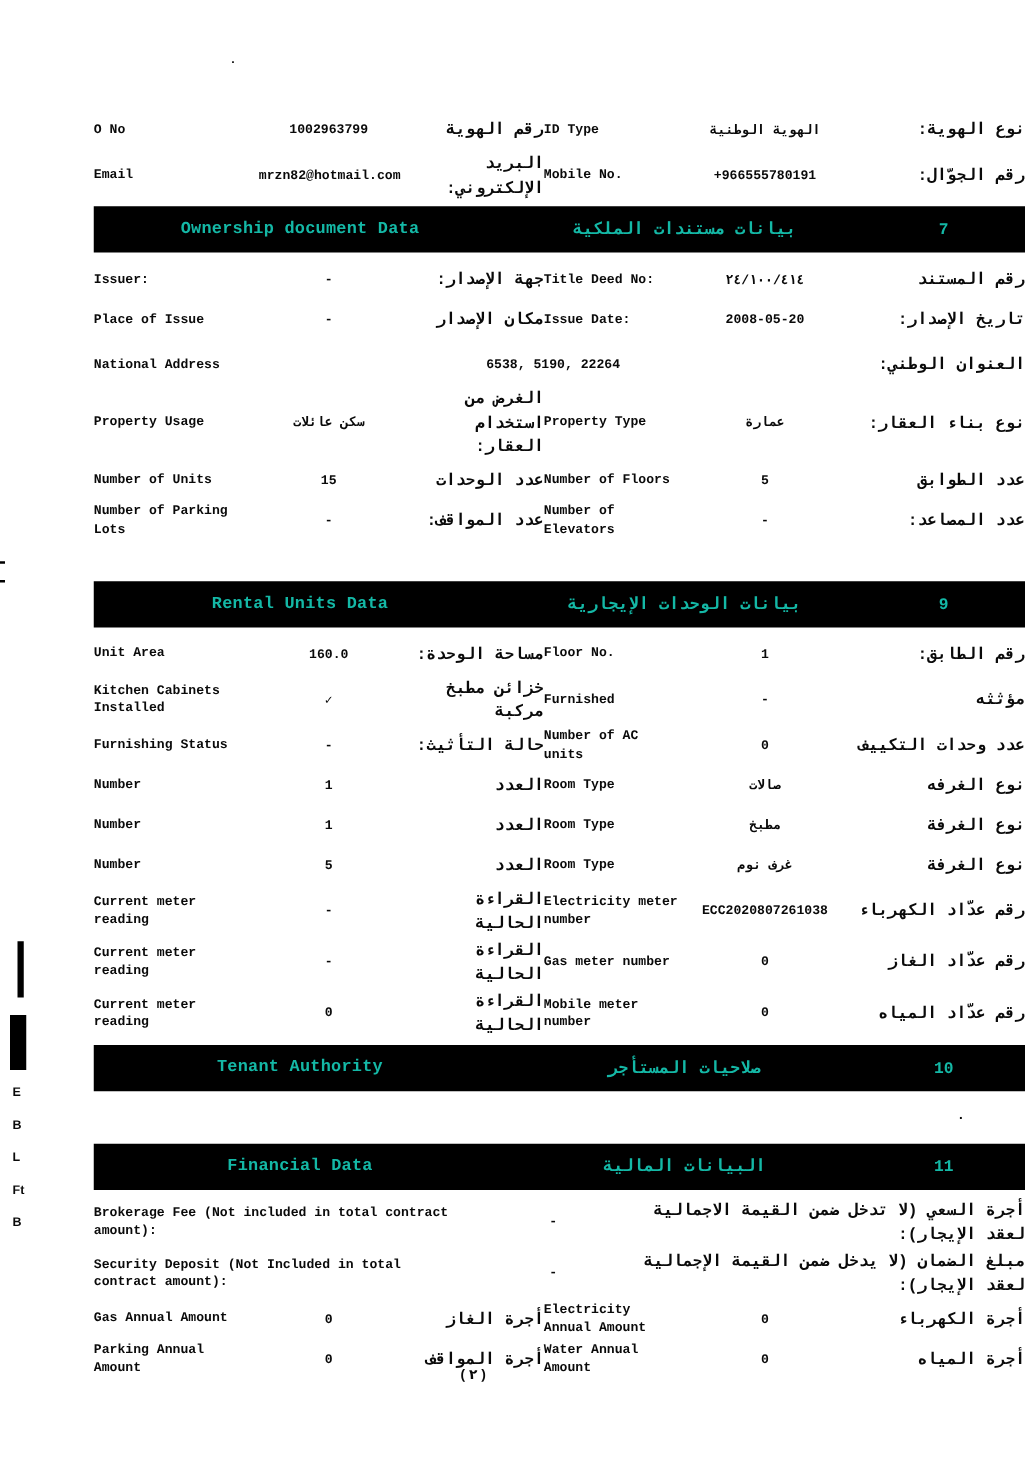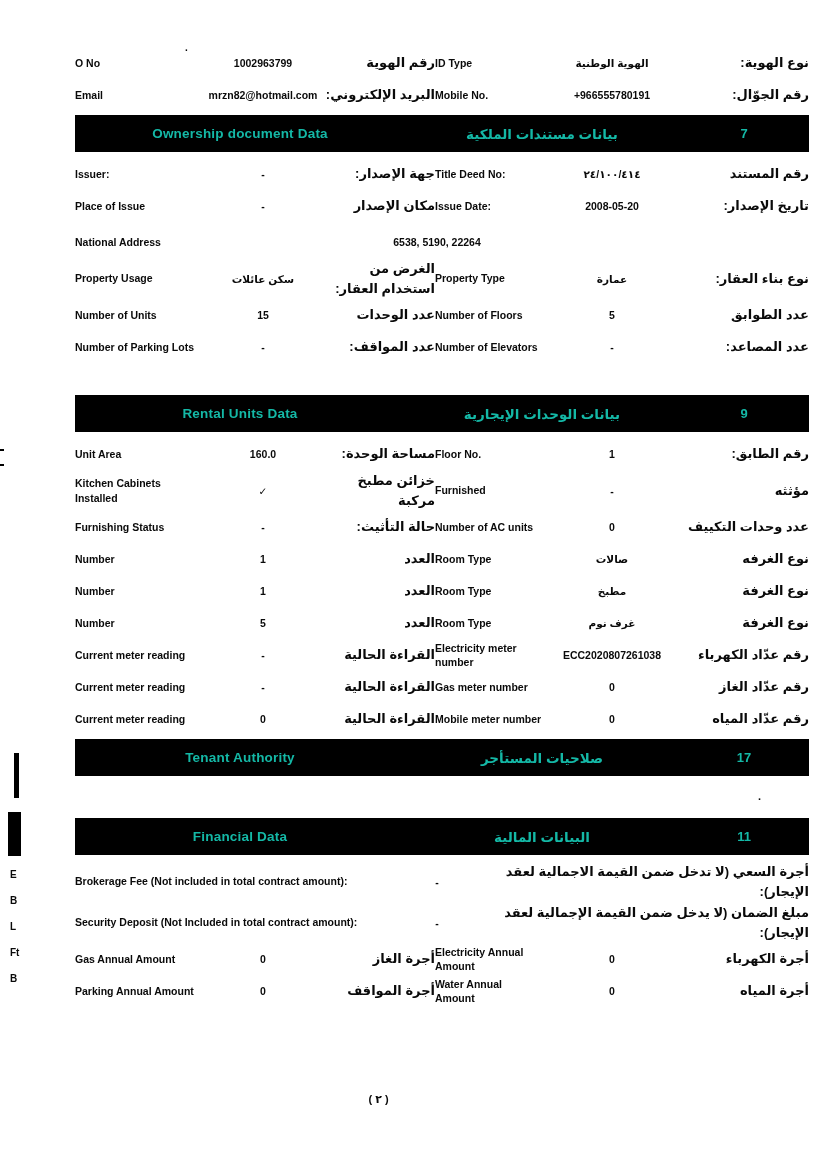--- a/index.html
+++ b/index.html
@@ -1,21 +1,21 @@
 <!DOCTYPE html>
 <html><head>
 <meta charset="utf-8">
 <style>
   html,body{margin:0;padding:0;}
   body{
     width:827px;height:1169px;background:#ffffff;color:#0a0a0a;
     font-family:"Liberation Sans","DejaVu Sans",sans-serif;
     position:relative;overflow:hidden;
   }
-  .content{position:absolute;left:75px;right:18px;top:0;padding-top:47px;}
+  .content{position:absolute;left:75px;right:7px;top:0;padding-top:88px;font-family:Liberation Mono, monospace;}
   
   .section-bar{
     background:#000;color:#14b8a6;height:37px;margin:0 0 6px 0;
     display:grid;grid-template-columns:330px 1fr 130px;align-items:center;
     font-weight:bold;
   }
   .bar-en{text-align:center;font-size:13.5px;letter-spacing:.2px;}
   .bar-ar{text-align:center;direction:rtl;font-size:13.5px;}
   .bar-num{text-align:center;font-size:13px;}
   
@@ -105,20 +105,21 @@
         <div class="cell-en">Issue Date:</div>
         <div class="cell-val">2008-05-20</div>
         <div class="cell-ar">تاريخ الإصدار:</div>
       </div>
     </div>
 
   <div class="rows">
       <div class="row-wide">
         <div class="cell-en">National Address</div>
         <div class="cell-val">6538, 5190, 22264</div>
+        <div class="cell-ar">العنوان الوطني:</div>
       </div>
       <div class="row-six">
         <div class="cell-en">Property Usage</div>
         <div class="cell-val">سكن عائلات</div>
         <div class="cell-ar">الغرض من استخدام العقار:</div>
         <div class="cell-en">Property Type</div>
         <div class="cell-val">عمارة</div>
         <div class="cell-ar">نوع بناء العقار:</div>
       </div>
       <div class="row-six">
@@ -217,21 +218,21 @@
         <div class="cell-ar">القراءة الحالية</div>
         <div class="cell-en">Mobile meter number</div>
         <div class="cell-val">0</div>
         <div class="cell-ar">رقم عدّاد المياه</div>
       </div>
     </div>
 
   <div class="section-bar">
     <div class="bar-en">Tenant Authority</div>
     <div class="bar-ar">صلاحيات المستأجر</div>
-    <div class="bar-num">17</div>
+    <div class="bar-num">10</div>
   </div>
   <div class="empty-body">
     <span class="note-dot">.</span>
   </div>
 
   <div class="section-bar">
     <div class="bar-en">Financial Data</div>
     <div class="bar-ar">البيانات المالية</div>
     <div class="bar-num">11</div>
   </div>

